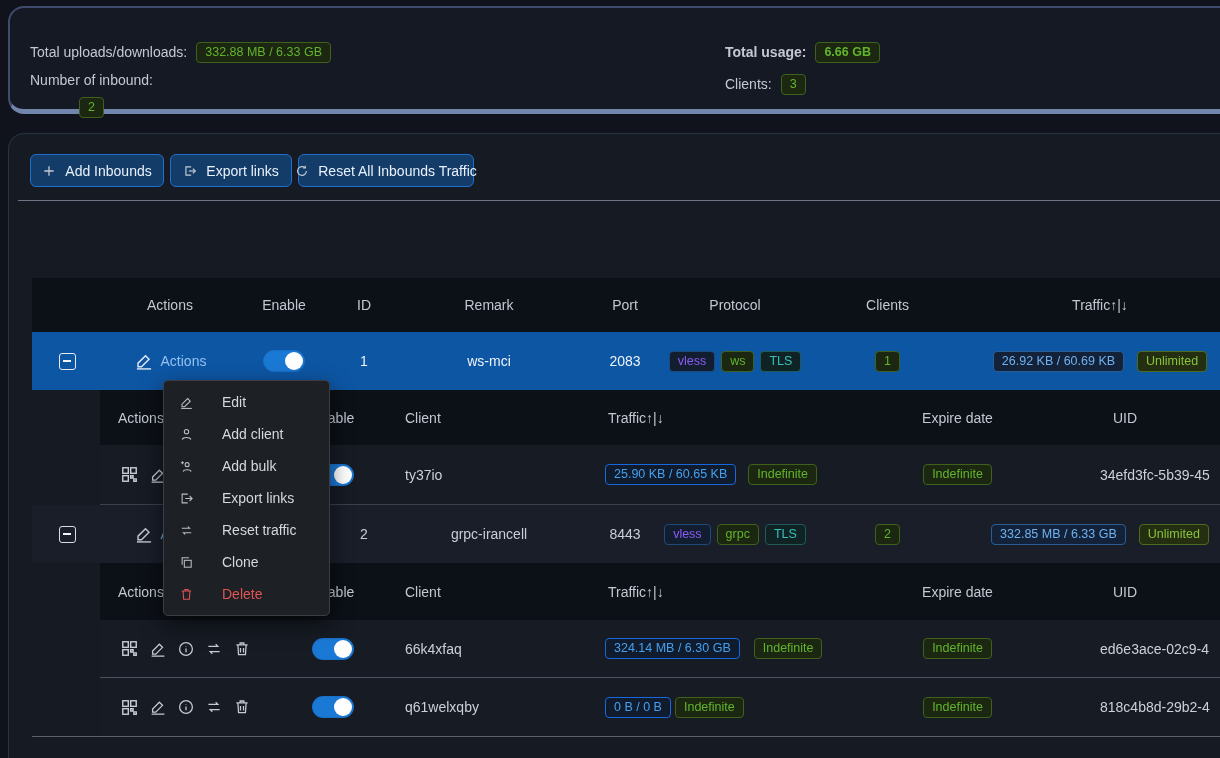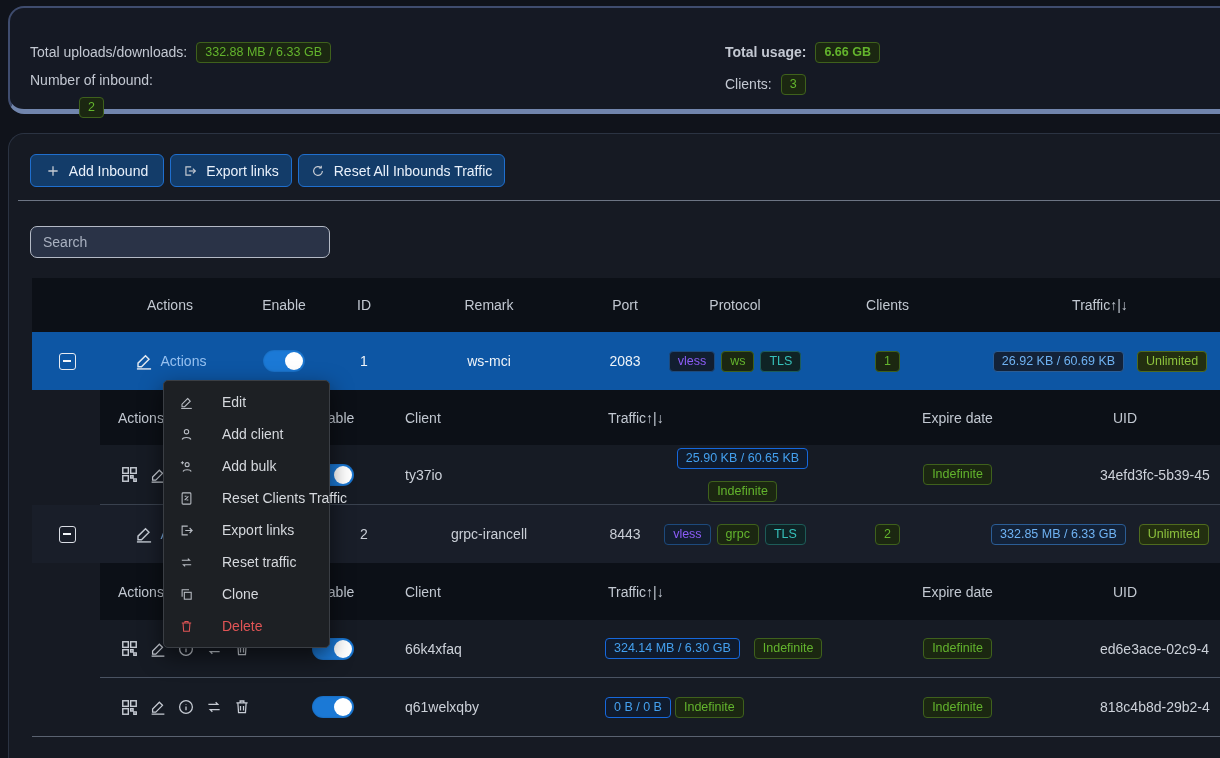--- a/index.html
+++ b/index.html
@@ -143,45 +143,44 @@
     <span class="stat-label">Clients:</span>
     <span class="tag tag-green">3</span>
   </div>
 
   <button class="btn" style="left:30px; width:134px;">
     <span class="icon-btn">
       <svg width="14" height="14" viewBox="0 0 24 24" fill="none" stroke="currentColor" stroke-width="2.2">
           <path d="M12 4v16M4 12h16"></path>
         </svg>
     </span>
-    <span>Add Inbound</span>
+    <span>Add Inbounds</span>
   </button>
   <button class="btn" style="left:170px; width:122px;">
     <span class="icon-btn">
       <svg width="14" height="14" viewBox="0 0 24 24" fill="none" stroke="currentColor" stroke-width="2">
           <path d="M14 5H5v14h9"></path>
           <path d="M10 12h11"></path>
           <path d="M17 8l4 4-4 4"></path>
         </svg>
     </span>
     <span>Export links</span>
   </button>
-  <button class="btn" style="left:298px; width:207px;">
+  <button class="btn" style="left:298px; width:176px;">
     <span class="icon-btn">
       <svg width="14" height="14" viewBox="0 0 24 24" fill="none" stroke="currentColor" stroke-width="2">
           <path d="M19.5 12a7.5 7.5 0 1 1-2.2-5.3"></path>
           <path d="M17.6 2.8v4.1h-4.1"></path>
         </svg>
     </span>
     <span>Reset All Inbounds Traffic</span>
   </button>
 
   <div class="abs toolbar-divider"></div>
 
-  <input class="abs search" placeholder="Search" style="">
 
   <div class="abs itable-row thead" style="top:278px; height:54px;">
     <div class="c"></div>
     <div class="c">Actions</div>
     <div class="c">Enable</div>
     <div class="c">ID</div>
     <div class="c">Remark</div>
     <div class="c">Port</div>
     <div class="c">Protocol</div>
     <div class="c">Clients</div>
@@ -271,21 +270,21 @@
             <path d="M4.5 6.5h15M9.5 6.5V4h5v2.5M6.5 6.5l.9 13h9.2l.9-13M10 10.5v6M14 10.5v6"></path>
           </svg>
       </span>
     </div>
     <div class="c">
       <div class="switch">
           <div class="knob"></div>
         </div>
     </div>
     <div class="cl" style="padding-left:30px;">ty37io</div>
-    <div class="cl" style="padding-left:45px; gap:12px;flex-direction:column;">
+    <div class="cl" style="padding-left:45px; gap:12px;">
       <span class="tag tag-bluebr">25.90 KB / 60.65 KB</span>
       <span class="tag tag-green">Indefinite</span>
     </div>
     <div class="c">
       <span class="tag tag-green">Indefinite</span>
     </div>
     <div class="uid-cell">34efd3fc-5b39-45</div>
     <div></div>
   </div>
 
@@ -459,27 +458,20 @@
     <div class="menu-item">
       <svg width="15" height="15" viewBox="0 0 24 24" fill="none" stroke="currentColor" stroke-width="1.7">
           <circle cx="13" cy="9" r="3.2"></circle>
           <path d="M6.5 20c1.3-3.8 11.7-3.8 13 0"></path>
           <path d="M5.5 3.5v5M3 6h5"></path>
         </svg>
       <span>Add bulk</span>
     </div>
     <div class="menu-item">
       <svg width="15" height="15" viewBox="0 0 24 24" fill="none" stroke="currentColor" stroke-width="1.7">
-          <rect x="5" y="3" width="14" height="18" rx="1.5"></rect>
-          <path d="M9 14.5l6-6M9 8.5h3M15 14.5h-3"></path>
-        </svg>
-      <span>Reset Clients Traffic</span>
-    </div>
-    <div class="menu-item">
-      <svg width="15" height="15" viewBox="0 0 24 24" fill="none" stroke="currentColor" stroke-width="1.7">
           <path d="M14 5H5v14h9"></path>
           <path d="M10 12h11"></path>
           <path d="M17 8l4 4-4 4"></path>
         </svg>
       <span>Export links</span>
     </div>
     <div class="menu-item">
       <svg width="15" height="15" viewBox="0 0 24 24" fill="none" stroke="currentColor" stroke-width="1.7">
           <path d="M4.5 8.5h12.5l-2.8-2.8M19.5 15.5H7l2.8 2.8"></path>
         </svg>

